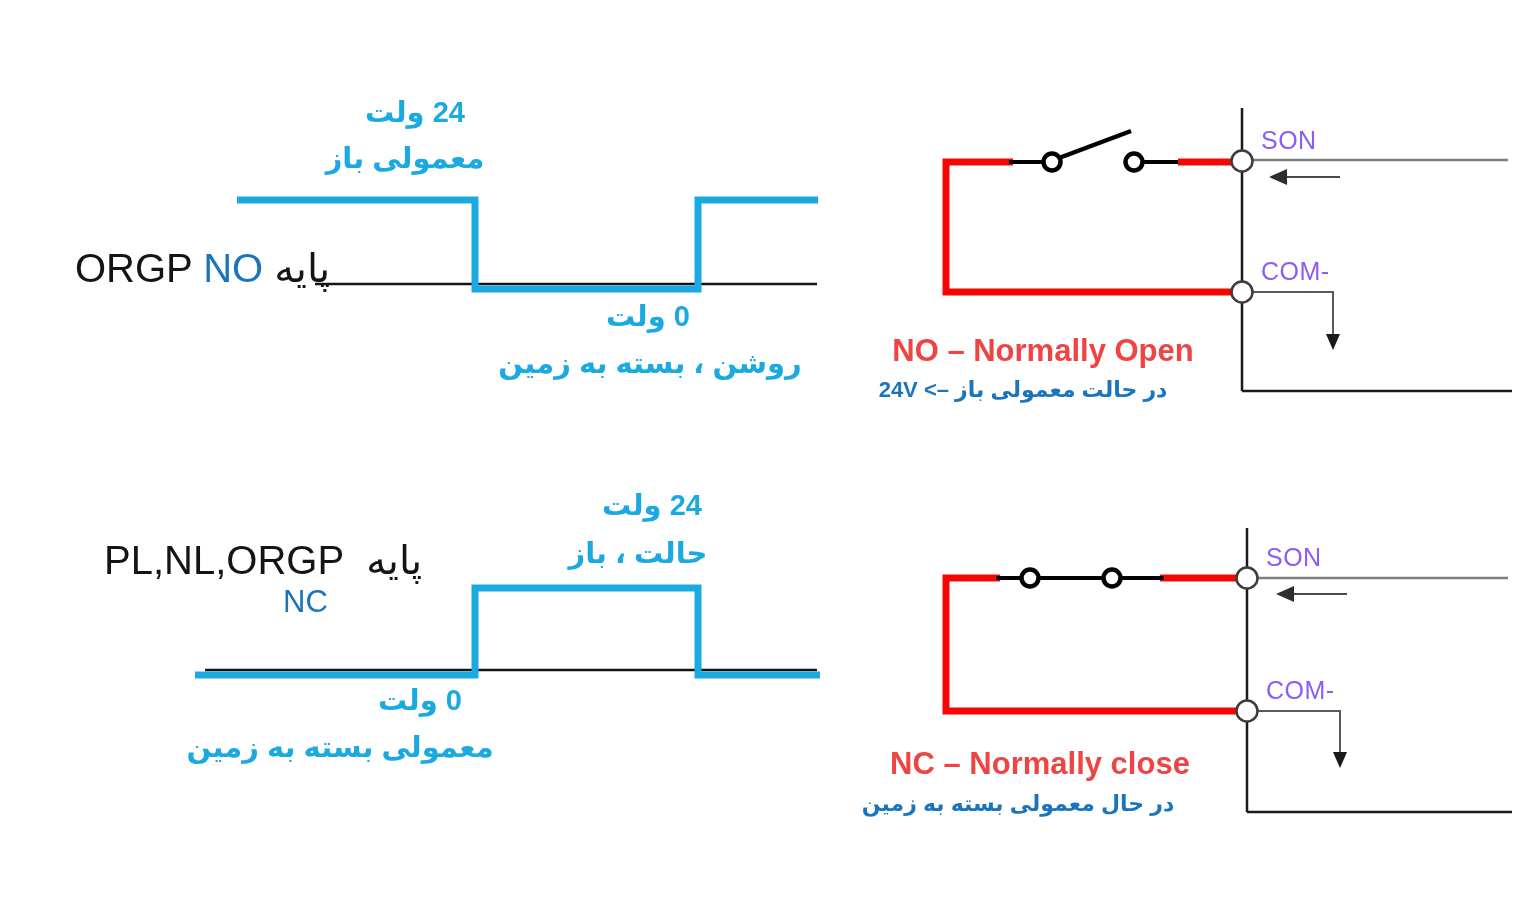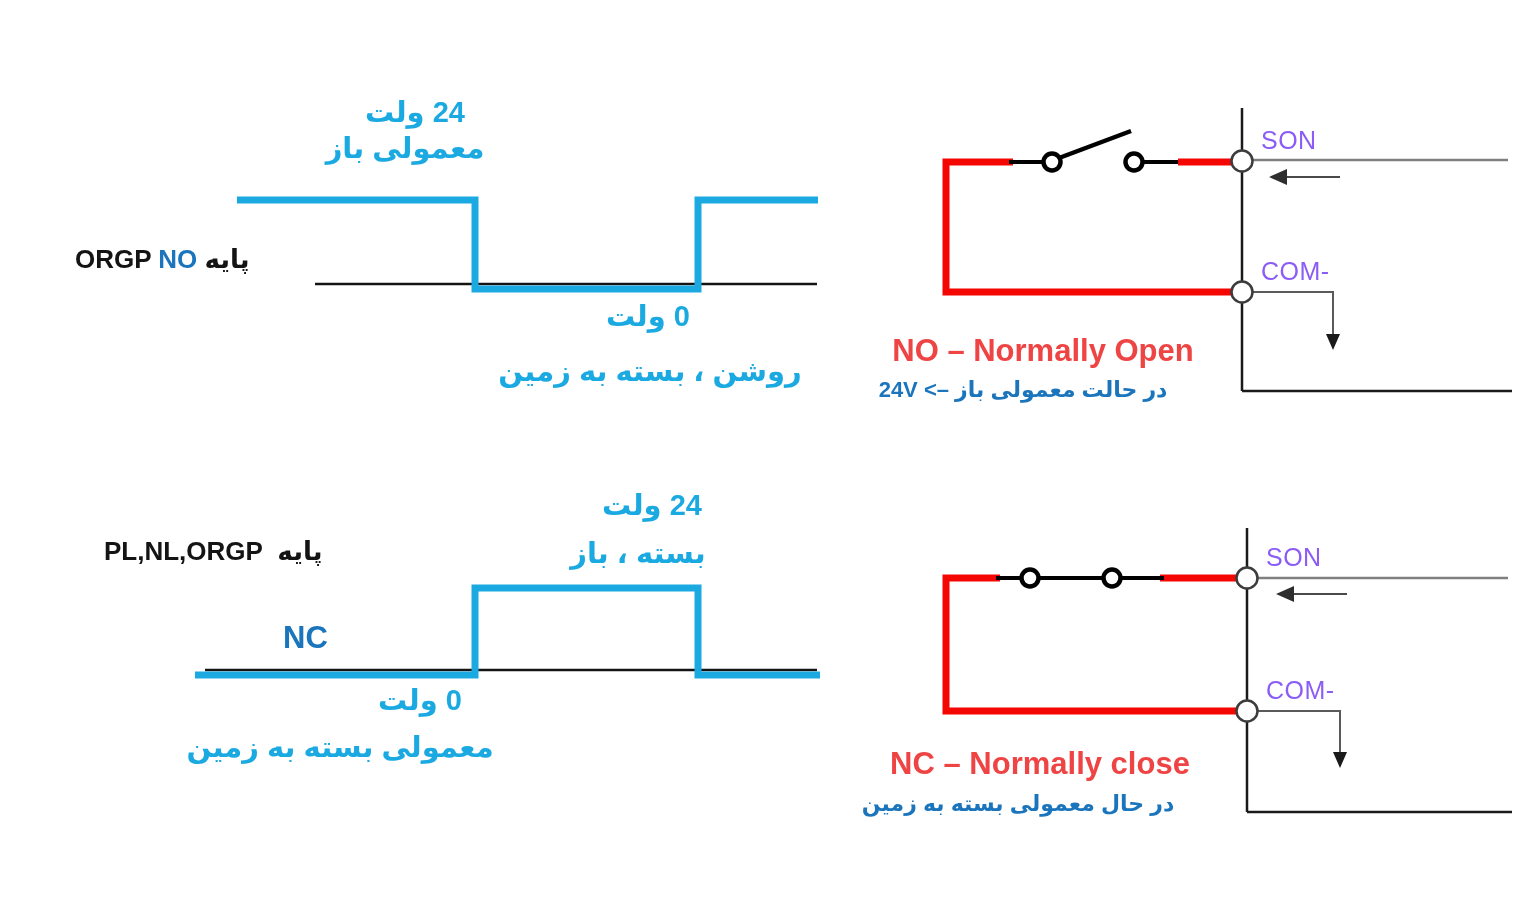--- a/index.html
+++ b/index.html
@@ -4,21 +4,21 @@
 <style>
   html,body{margin:0;padding:0;background:#ffffff;}
   .stage{
     position:relative;width:1527px;height:817px;background:#ffffff;overflow:hidden;
     font-family:"Liberation Sans","DejaVu Sans",sans-serif;
   }
   .abs{position:absolute;white-space:nowrap;line-height:1.15;}
   .ctr{transform:translateX(-50%);}
   .c-cyan{color:#1BA9E1;}
   .wave-label{font-size:29px;font-weight:700;}
-  .pin-label{font-size:26px;font-weight:700;color:#141414;}
+  .pin-label{font-size:40px;font-weight:400;color:#141414;}
   .pin-label .mode{color:#1B75BC;}
   .mode-line{font-size:31px;font-weight:400;color:#1B75BC;}
   .caption-en{font-size:31px;font-weight:600;color:#ef4444;}
   .caption-fa{font-size:22px;font-weight:700;color:#1B75BC;}
   .term-label{font-size:25px;font-weight:500;color:#8b5cf6;letter-spacing:.5px;}
   svg{position:absolute;left:0;top:0;}
 </style>
 </head>
 <body>
 
@@ -79,38 +79,38 @@
         <path d="M996,578 H1164" stroke="#000" stroke-width="4" fill="none"></path>
         <circle cx="1030" cy="578" r="8.5" fill="#fff" stroke="#000" stroke-width="4.5"></circle>
         <circle cx="1112" cy="578" r="8.5" fill="#fff" stroke="#000" stroke-width="4.5"></circle>
       </g>
       <circle cx="1247" cy="578" r="10.5" fill="#fff" stroke="#3c3c3c" stroke-width="2.5"></circle>
       <circle cx="1247" cy="711" r="10.5" fill="#fff" stroke="#3c3c3c" stroke-width="2.5"></circle>
     </g>
   </svg>
 
   <div class="abs ctr wave-label c-cyan" dir="rtl" style="left:415px;top:96px;">24 ولت</div>
-  <div class="abs ctr wave-label c-cyan" dir="rtl" style="left:405px;top:132px;">معمولی باز</div>
+  <div class="abs ctr wave-label c-cyan" dir="rtl" style="left:405px;top:142px;">معمولی باز</div>
 
   <div class="abs pin-label" dir="rtl" style="left:75px;top:245px;"><span>پایه</span> <span>ORGP</span> <span class="mode">NO</span></div>
 
   <div class="abs ctr wave-label c-cyan" dir="rtl" style="left:648px;top:300px;">0 ولت</div>
-  <div class="abs ctr wave-label c-cyan" dir="rtl" style="left:650px;top:347px;margin-top:8px;">روشن ، بسته به زمین</div>
+  <div class="abs ctr wave-label c-cyan" dir="rtl" style="left:650px;top:347px;">روشن ، بسته به زمین</div>
 
   <div class="abs term-label" style="left:1261px;top:126px;">SON</div>
   <div class="abs term-label" style="left:1261px;top:257px;">COM-</div>
 
   <div class="abs ctr caption-en" style="left:1043px;top:333px;">NO – Normally Open</div>
   <div class="abs ctr caption-fa" dir="rtl" style="left:1023px;top:377px;">در حالت معمولی باز –&gt; 24V</div>
 
   <div class="abs ctr wave-label c-cyan" dir="rtl" style="left:652px;top:489px;">24 ولت</div>
-  <div class="abs ctr wave-label c-cyan" dir="rtl" style="left:638px;top:537px;">بسته ، باز</div>
+  <div class="abs ctr wave-label c-cyan" dir="rtl" style="left:638px;top:537px;">حالت ، باز</div>
 
   <div class="abs pin-label" dir="rtl" style="left:80px;top:537px;margin-left:24px;"><span>پایه</span>&nbsp; <span>PL,NL,ORGP</span></div>
-  <div class="abs mode-line" style="left:283px;top:620px;font-weight:bold;">NC</div>
+  <div class="abs mode-line" style="left:283px;top:584px;">NC</div>
 
   <div class="abs ctr wave-label c-cyan" dir="rtl" style="left:420px;top:684px;">0 ولت</div>
   <div class="abs ctr wave-label c-cyan" dir="rtl" style="left:340px;top:731px;">معمولی بسته به زمین</div>
 
   <div class="abs term-label" style="left:1266px;top:543px;">SON</div>
   <div class="abs term-label" style="left:1266px;top:676px;">COM-</div>
 
   <div class="abs ctr caption-fa" dir="rtl" style="left:1018px;top:791px;">در حال معمولی بسته به زمین</div>
   <div class="abs ctr caption-en" style="left:1040px;top:746px;">NC – Normally close</div>
 

